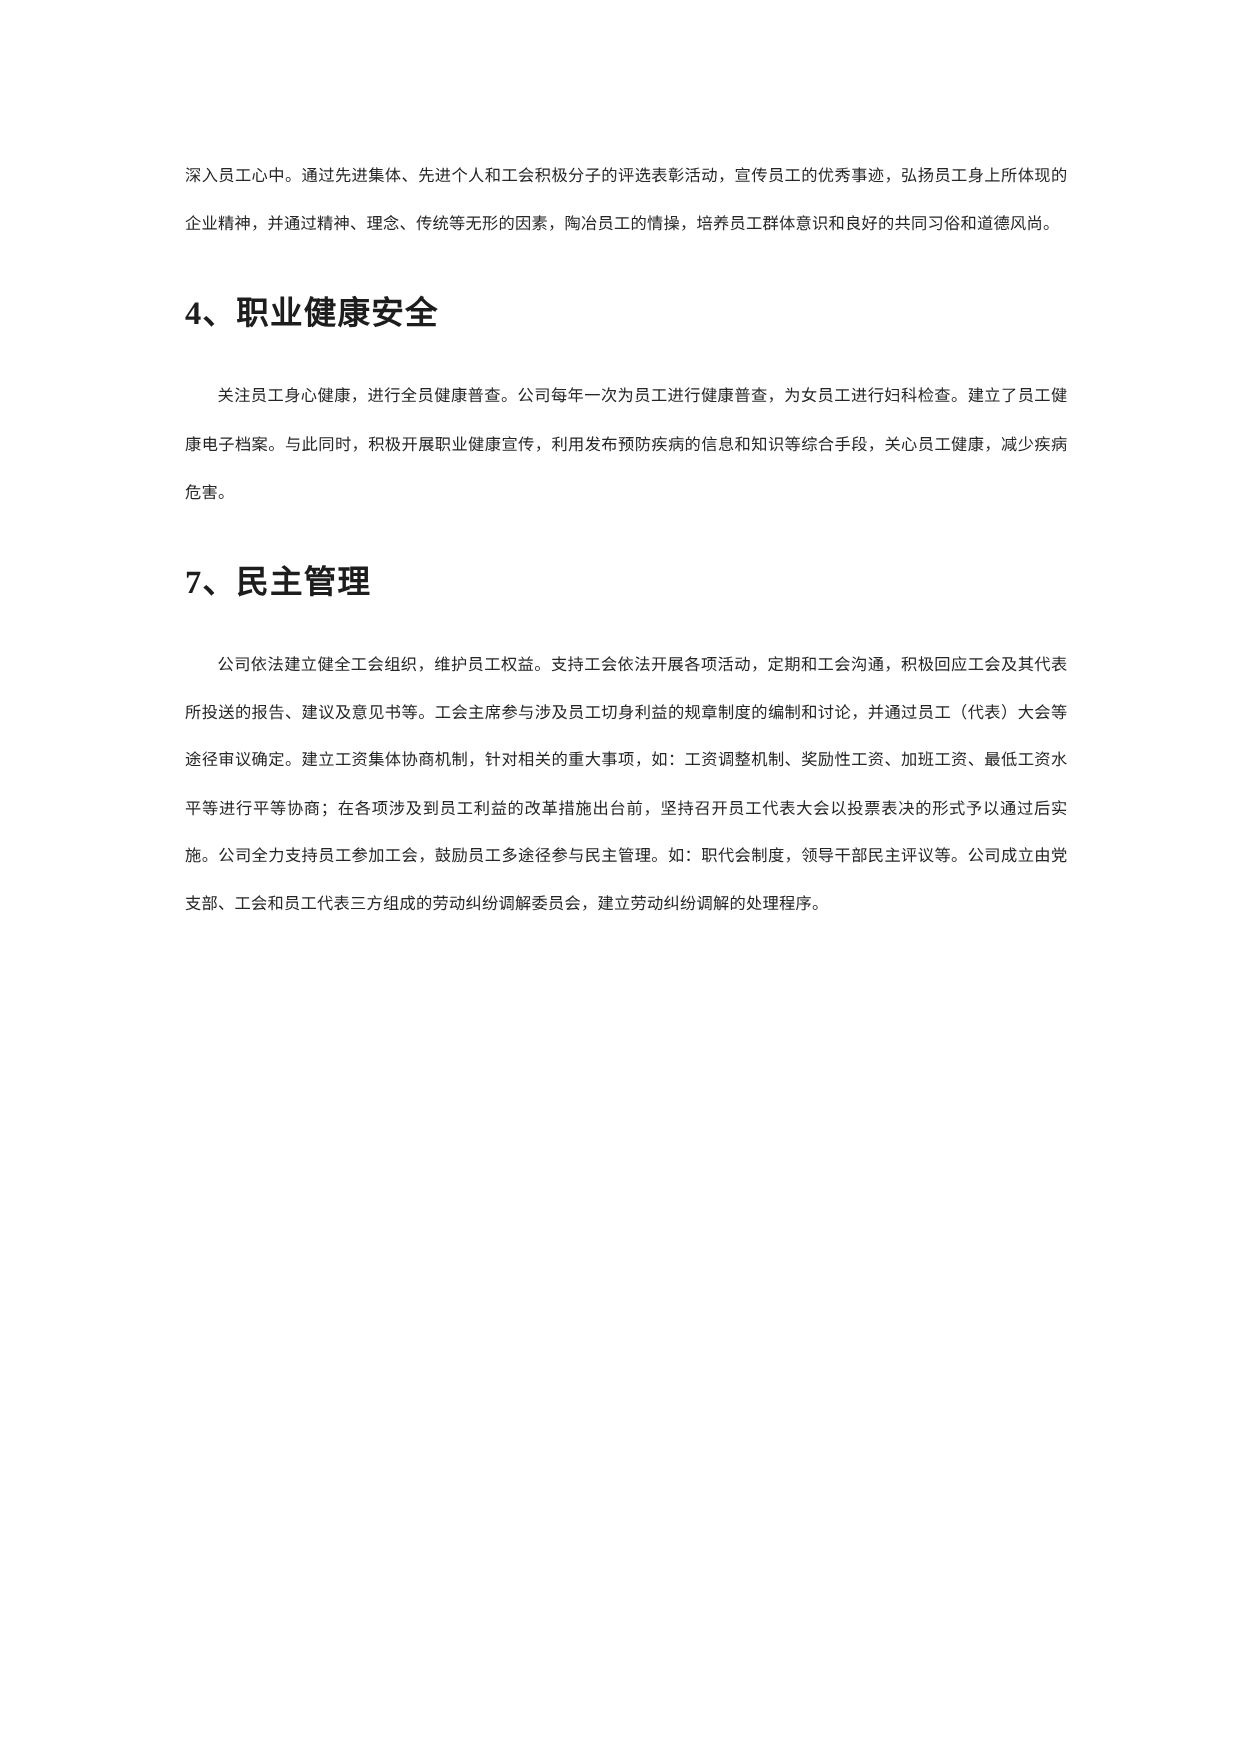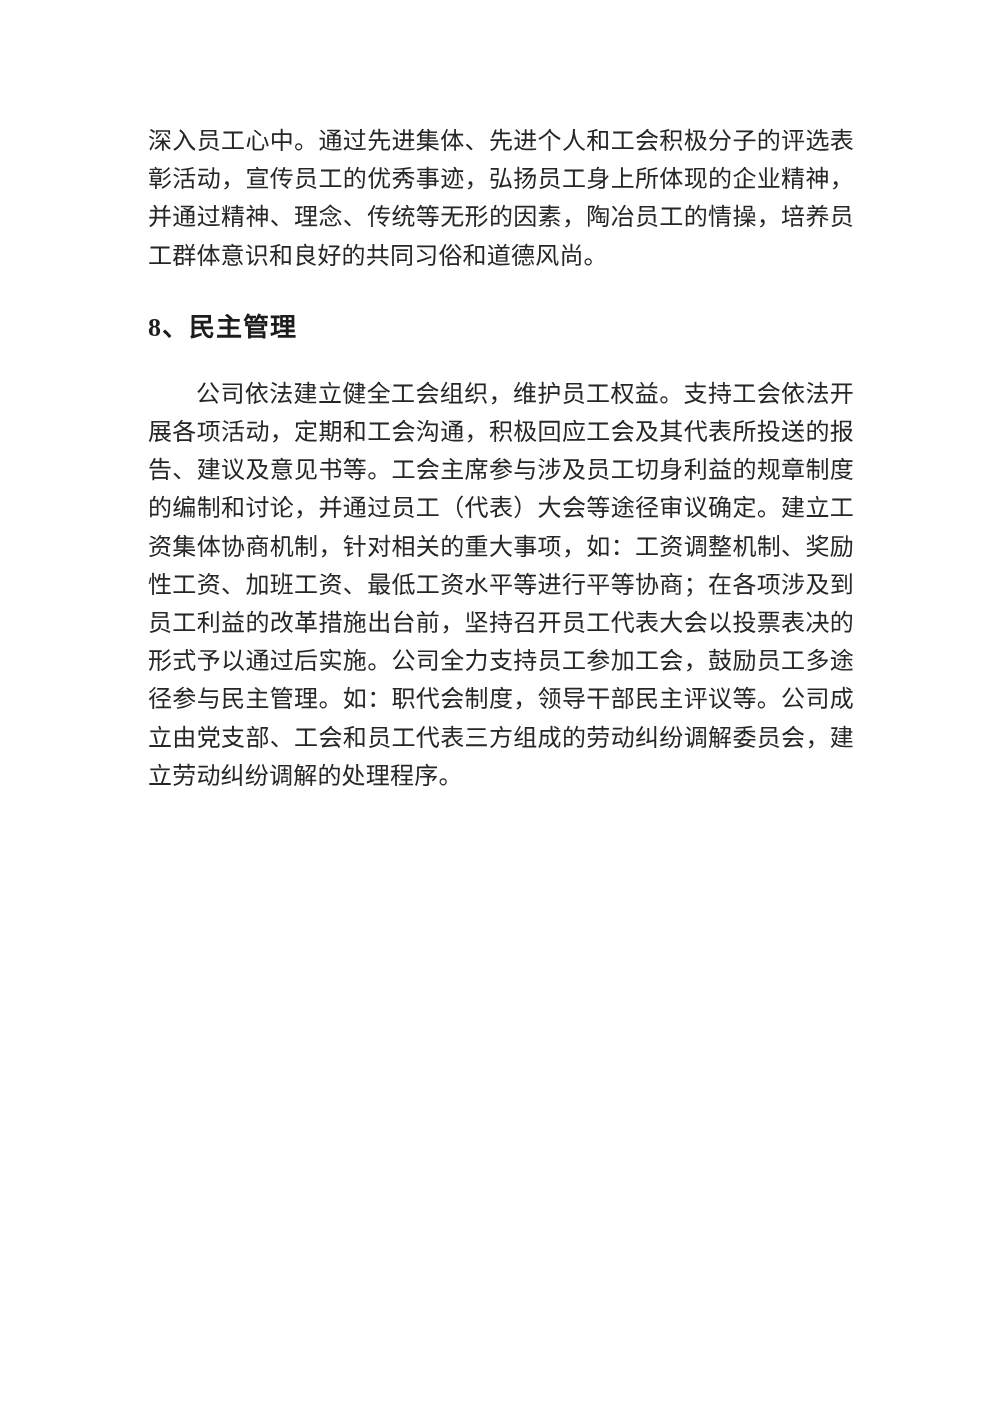--- a/index.html
+++ b/index.html
@@ -18,21 +18,21 @@
     color: #262626;
   }
   .content {
     position: absolute;
     left: 148px;
     top: 122px;
     width: 706px;
   }
   p.body-par {
     margin: 0;
-    font-size: 24px;
+    font-size: 13px;
     line-height: 38.2px;
     text-align: justify;
     letter-spacing: 0.2px;
     word-break: break-all;
     color: #262626;
   }
   p.body-par.indent {
     text-indent: 2em;
   }
   h2.sec-heading {
@@ -45,22 +45,24 @@
   }
 </style>
 </head>
 <body>
 
 <div class="page">
   <div class="content">
 
     <p class="body-par">深入员工心中。通过先进集体、先进个人和工会积极分子的评选表彰活动，宣传员工的优秀事迹，弘扬员工身上所体现的企业精神，并通过精神、理念、传统等无形的因素，陶冶员工的情操，培养员工群体意识和良好的共同习俗和道德风尚。</p>
 
+    <h2 class="sec-heading">4、职业健康安全</h2>
 
+    <p class="body-par indent">关注员工身心健康，进行全员健康普查。公司每年一次为员工进行健康普查，为女员工进行妇科检查。建立了员工健康电子档案。与此同时，积极开展职业健康宣传，利用发布预防疾病的信息和知识等综合手段，关心员工健康，减少疾病危害。</p>
 
-    <h2 class="sec-heading">8、民主管理</h2>
+    <h2 class="sec-heading">7、民主管理</h2>
 
     <p class="body-par indent">公司依法建立健全工会组织，维护员工权益。支持工会依法开展各项活动，定期和工会沟通，积极回应工会及其代表所投送的报告、建议及意见书等。工会主席参与涉及员工切身利益的规章制度的编制和讨论，并通过员工（代表）大会等途径审议确定。建立工资集体协商机制，针对相关的重大事项，如：工资调整机制、奖励性工资、加班工资、最低工资水平等进行平等协商；在各项涉及到员工利益的改革措施出台前，坚持召开员工代表大会以投票表决的形式予以通过后实施。公司全力支持员工参加工会，鼓励员工多途径参与民主管理。如：职代会制度，领导干部民主评议等。公司成立由党支部、工会和员工代表三方组成的劳动纠纷调解委员会，建立劳动纠纷调解的处理程序。</p>
 
 
 
   </div>
 </div>
 
 </body></html>

